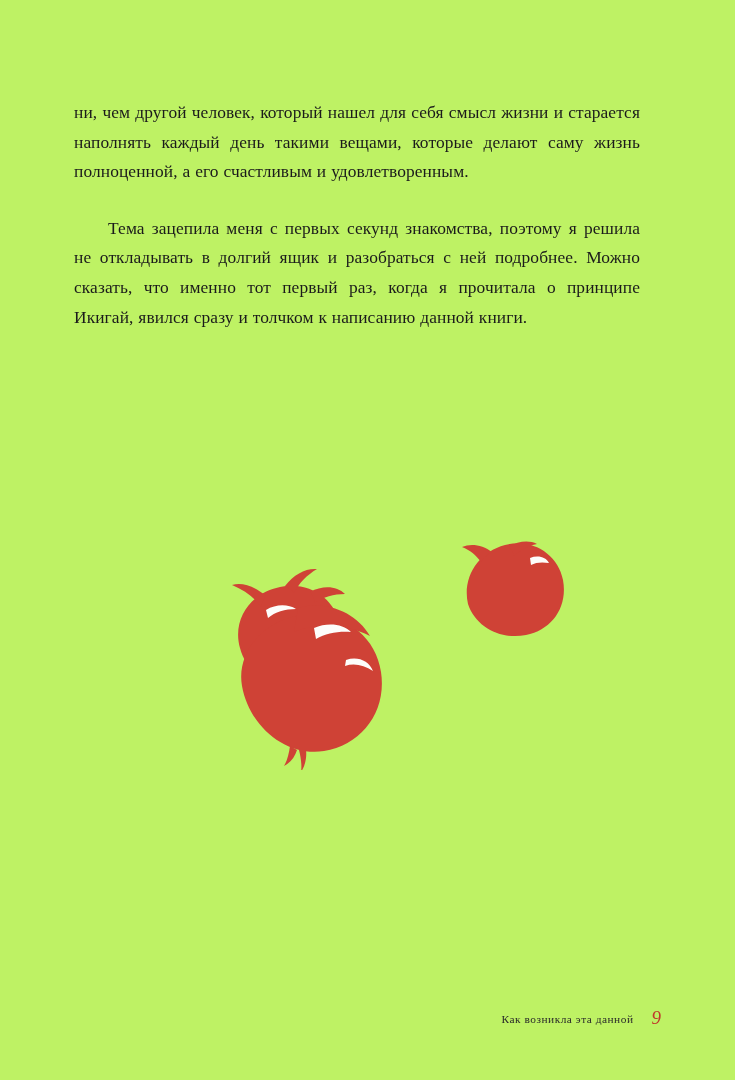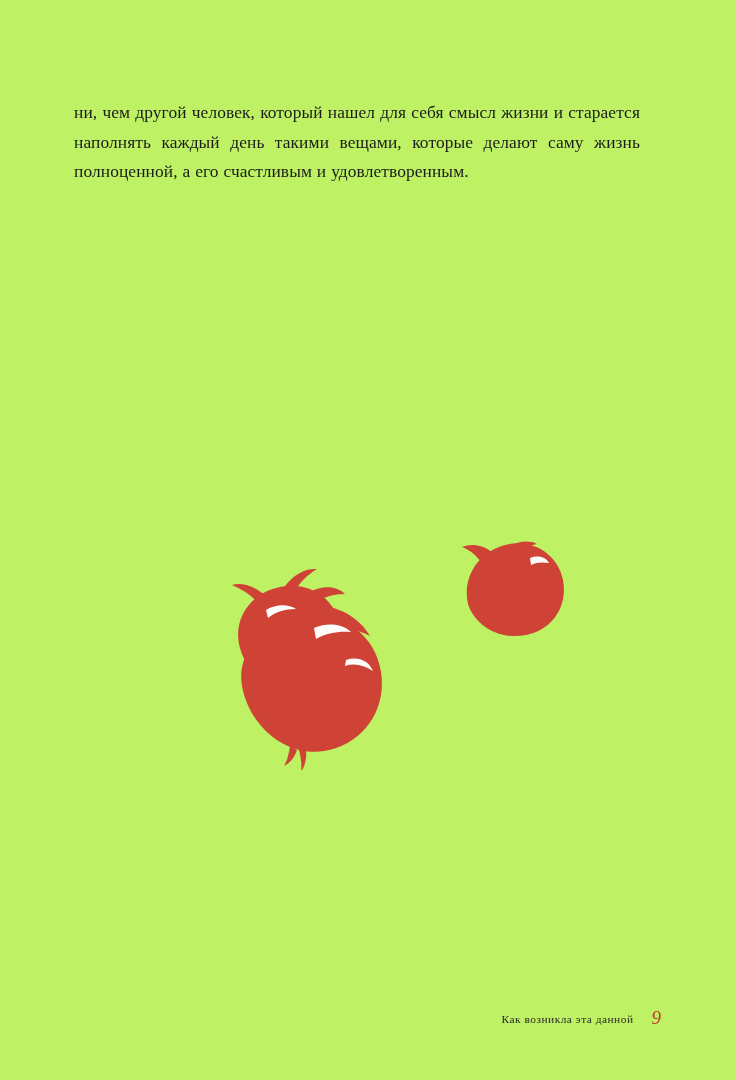--- a/index.html
+++ b/index.html
@@ -84,20 +84,21 @@
     top: 1px;
   }
 </style>
 </head>
 <body>
 
 <div class="page">
 
   <div class="text-block">
     <p class="para continued">ни, чем другой человек, который нашел для себя смысл жизни и старается наполнять каждый день такими вещами, которые делают саму жизнь полноценной, а его счастливым и удовлетворенным.</p>
+    <p class="para indented">Тема зацепила меня с первых секунд знакомства, поэтому я решила не откладывать в долгий ящик и разобраться с ней подробнее. Можно сказать, что именно тот первый раз, когда я прочитала о принципе Икигай, явился сразу и толчком к написанию данной книги.</p>
   </div>
 
   <div class="illustration">
     <svg viewBox="0 0 380 270" xmlns="http://www.w3.org/2000/svg" aria-hidden="true">
       <g fill="#cf4236">
 
         <path d="M262,104 C256,78 272,52 299,45 C326,38 352,54 357,80 C362,107 346,130 320,135
                  C296,140 270,128 262,104 Z"></path>
         <path d="M286,52 C277,45 265,43 256,47 C264,50 270,55 275,62 C278,57 282,54 286,52 Z"></path>
         <path d="M303,47 C312,41 323,40 331,44 C322,46 314,50 308,56 C307,52 305,49 303,47 Z"></path>

